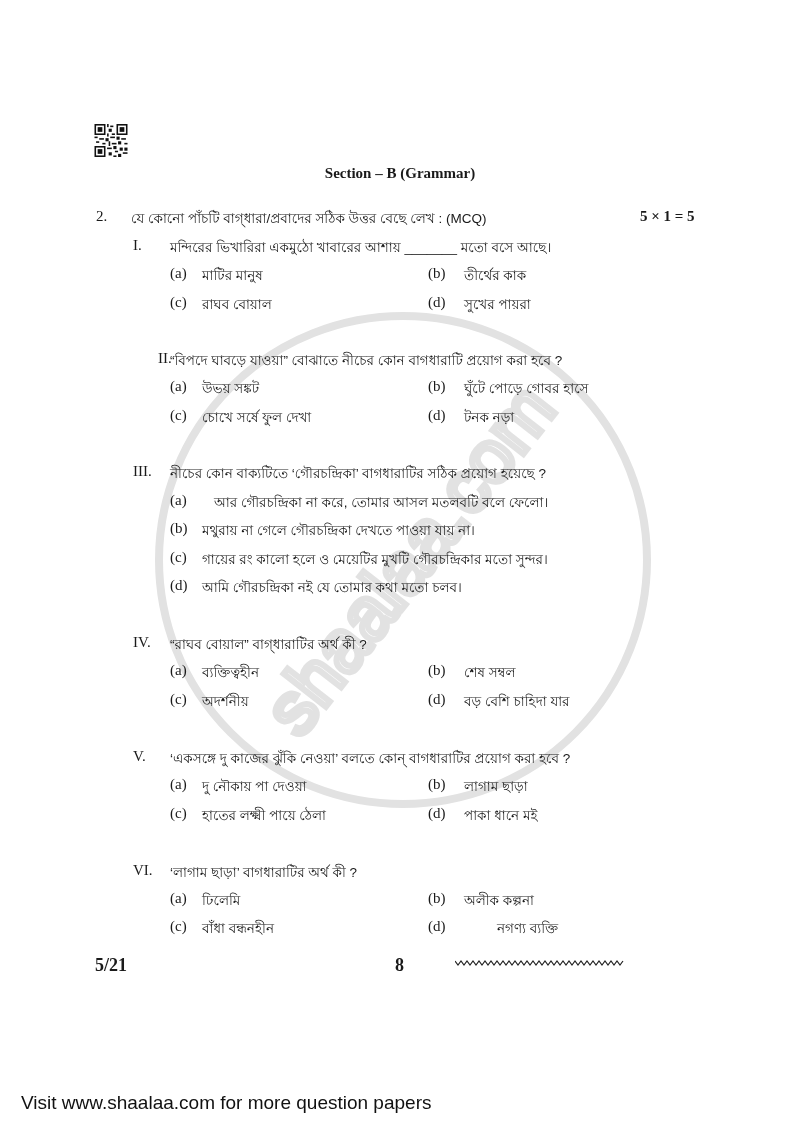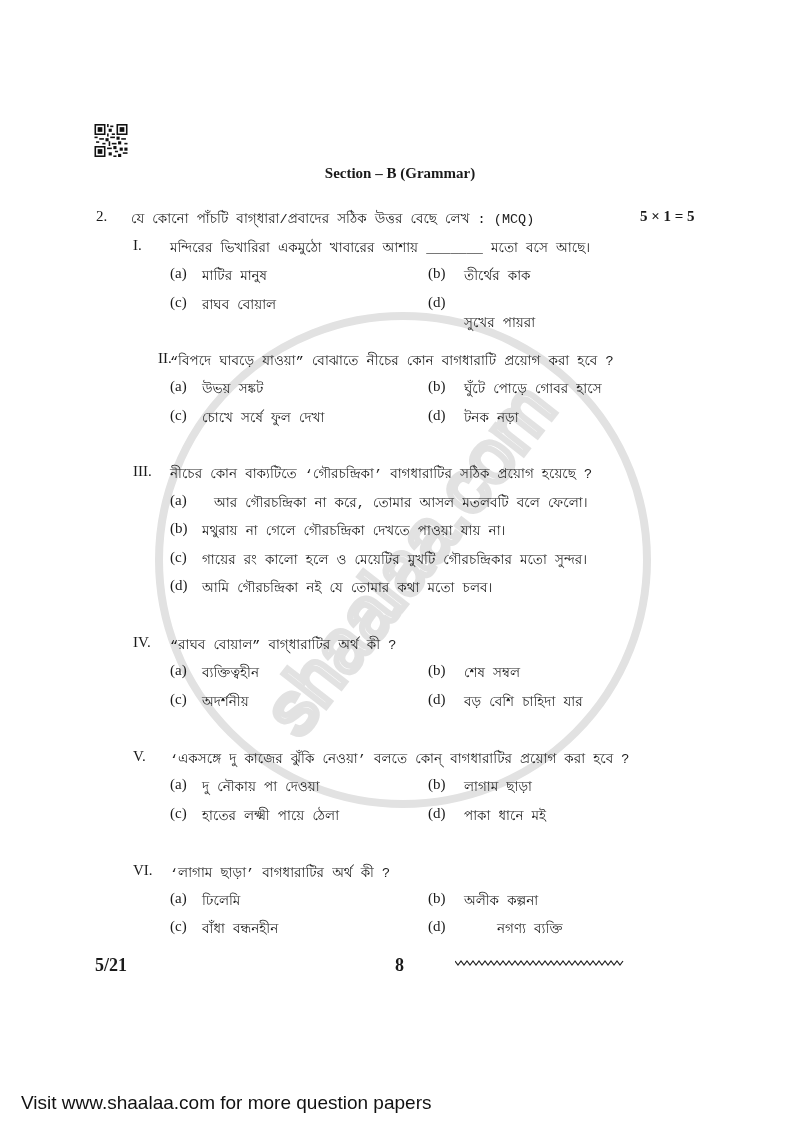--- a/index.html
+++ b/index.html
@@ -8,21 +8,21 @@
       overflow: hidden; color: #1a1a1a;
       font-family: "DejaVu Serif", serif;
     }
     .abs { position: absolute; }
     .qr { left: 94px; top: 124px; width: 34px; height: 33px; }
     .section-title {
       left: 0; width: 800px; top: 165px; text-align: center;
       font-family: "Liberation Serif", serif; font-weight: bold; font-size: 15px;
     }
     .qnum { font-family: "Liberation Serif", serif; font-size: 15px; }
-    .line { font-family: Liberation Mono, monospace; font-size: 13.5px; white-space: nowrap; }
+    .line { font-family: Liberation Sans, sans-serif; font-size: 13.5px; white-space: nowrap; }
     .serif { font-family: "Liberation Serif", serif; font-size: 15px; }
     .marks { font-family: "Liberation Serif", serif; font-weight: bold; font-size: 15px; }
     .opt-label { font-family: "Liberation Serif", serif; font-size: 15px; }
     .footer-code, .footer-page { font-family: "Liberation Serif", serif; font-weight: bold; font-size: 18px; }
     .visit {
       left: 21px; top: 1092px; font-family: "Liberation Sans", sans-serif;
       font-size: 19px; color: #111;
     }
     .watermark { left: 0; top: 0; width: 800px; height: 1131px; pointer-events: none; }
   </style>
@@ -84,21 +84,21 @@
 <div>
   <div class="abs serif" style="left:133px; top:237px;">I.</div>
   <div class="abs line" style="left:170px; top:237px;">মন্দিরের ভিখারিরা একমুঠো খাবারের আশায় _______ মতো বসে আছে।</div>
   <div class="abs opt-label" style="left:170px; top:265px;">(a)</div>
   <div class="abs line" style="left:202px; top:265px;">মাটির মানুষ</div>
   <div class="abs opt-label" style="left:428px; top:265px;">(b)</div>
   <div class="abs line" style="left:464px; top:265px;">তীর্থের কাক</div>
   <div class="abs opt-label" style="left:170px; top:294px;">(c)</div>
   <div class="abs line" style="left:202px; top:294px;">রাঘব বোয়াল</div>
   <div class="abs opt-label" style="left:428px; top:294px;">(d)</div>
-  <div class="abs line" style="left:464px; top:294px;margin-top:18px;">সুখের পায়রা</div>
+  <div class="abs line" style="left:464px; top:294px;">সুখের পায়রা</div>
 </div>
 
 <div>
   <div class="abs serif" style="left:133px; top:350px;margin-left:25px;">II.</div>
   <div class="abs line" style="left:170px; top:350px;">“বিপদে ঘাবড়ে যাওয়া” বোঝাতে নীচের কোন বাগধারাটি প্রয়োগ করা হবে ?</div>
   <div class="abs opt-label" style="left:170px; top:378px;">(a)</div>
   <div class="abs line" style="left:202px; top:378px;">উভয় সঙ্কট</div>
   <div class="abs opt-label" style="left:428px; top:378px;">(b)</div>
   <div class="abs line" style="left:464px; top:378px;">ঘুঁটে পোড়ে গোবর হাসে</div>
   <div class="abs opt-label" style="left:170px; top:407px;">(c)</div>

